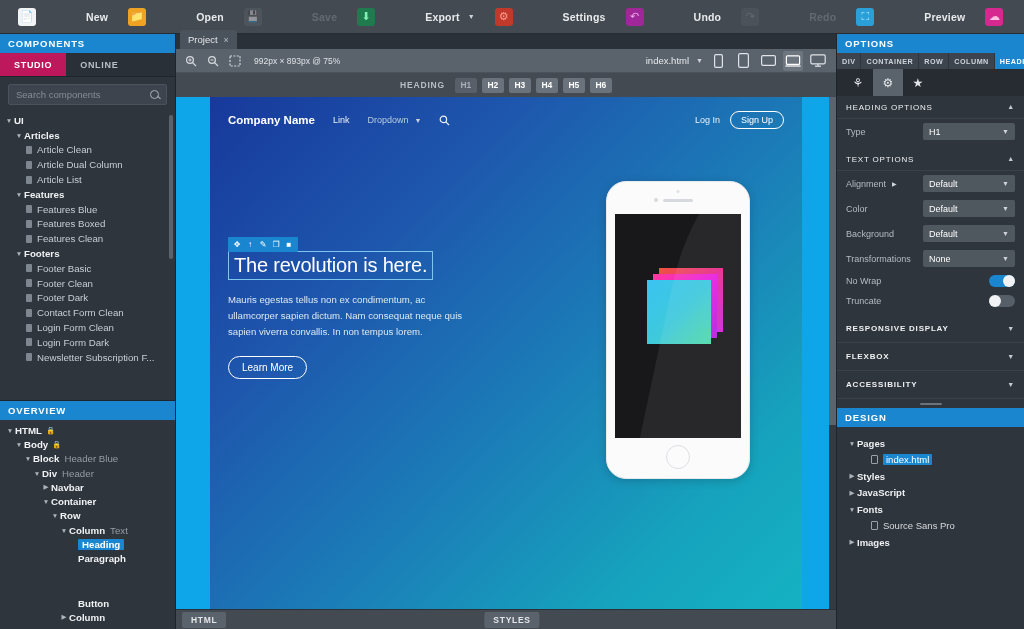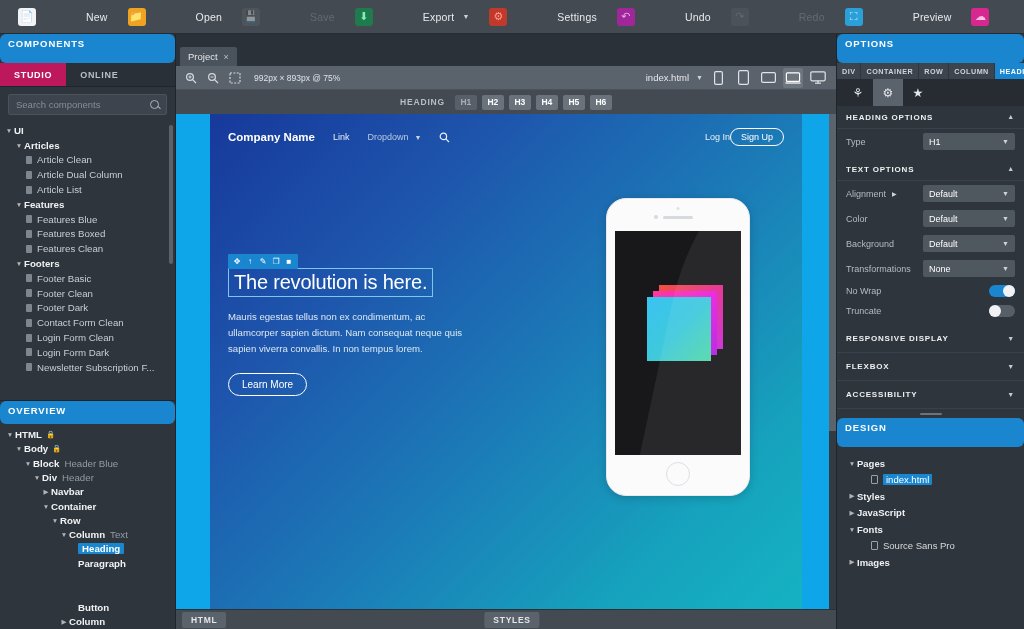--- a/index.html
+++ b/index.html
@@ -13,21 +13,21 @@
   .app { position: relative; width: 1024px; height: 629px; display: flex; flex-direction: column; }
 
   
   .toolbar {
     height: 34px; background: #434a52; flex: 0 0 34px;
     display: flex; align-items: center; padding: 0 8px;
     border-bottom: 1px solid #272c33;
   }
   .tb-item { display: flex; align-items: center; gap: 6px; padding: 0 10px; height: 34px; cursor: pointer; }
   .tb-item.disabled { opacity: .42; cursor: default; }
-  .tb-label { font-size: 10.5px; font-weight: normal; color: #e8eaec; letter-spacing: .2px; white-space: nowrap; padding-left: 44px; }
+  .tb-label { font-size: 10.5px; font-weight: bold; color: #e8eaec; letter-spacing: .2px; white-space: nowrap; padding-left: 44px; }
   .tb-ico {
     width: 18px; height: 18px; border-radius: 3px;
     display: flex; align-items: center; justify-content: center;
     font-size: 11px; color: #fff; line-height: 1;
   }
   .ico-new { background: #f2f3f4; color: #6c7480; }
   .ico-open { background: #f0a322; color: #fff; }
   .ico-save { background: #5a626b; color: #9aa1a9; }
   .ico-export { background: #1f7a4d; color: #7ff0b4; }
   .ico-settings { background: #c0392b; color: #ff9a8c; }
@@ -38,21 +38,21 @@
   .caret-sm { font-size: 7px; color: #cfd3d7; margin-left: 2px; }
   .tb-spacer { flex: 1; }
 
   
   .body-row { flex: 1; display: flex; min-height: 0; }
 
   
   .left-panel { width: 176px; flex: 0 0 176px; background: #2f353d; display: flex; flex-direction: column; border-right: 1px solid #20252b; }
   .panel-head {
     background: #1a86d0; color: #fff; font-size: 9.5px; font-weight: bold;
-    letter-spacing: .9px; padding: 5px 8px; height: 29px; line-height: 9px; border-radius: 6px;
+    letter-spacing: .9px; padding: 5px 8px; height: 19px; line-height: 9px;
   }
   .seg-tabs { display: flex; background: #2a3038; height: 24px; border-bottom: 1px solid #20252b; }
   .seg-tab {
     font-size: 9px; font-weight: bold; letter-spacing: .7px; color: #b9bfc6;
     padding: 0 14px; display: flex; align-items: center; cursor: pointer;
   }
   .seg-tab.active { background: #be185d; color: #fff; text-align: right; }
   .search-wrap { padding: 7px 8px 6px 8px; background: #2f353d; }
   .search-box {
     background: #3d444d; border: 1px solid #4a525b; border-radius: 2px;
@@ -85,21 +85,21 @@
   .overview { height: 229px; flex: 0 0 229px; background: #2f353d; border-top: 1px solid #20252b; display: flex; flex-direction: column; }
   .ov-tree { padding-top: 3px; font-size: 9.7px; }
   .ov-row { display: flex; align-items: center; height: 14.3px; white-space: nowrap; cursor: pointer; }
   .ov-tag { font-weight: bold; color: #f0f2f4; }
   .ov-sub { color: #959ca3; margin-left: 5px; font-weight: normal; }
   .ov-sel { background: #1a86d0; color: #fff; border-radius: 1px; padding: 0 4px; font-weight: bold; }
   .lock { font-size: 7.5px; color: #9aa1a8; margin-left: 4px; }
 
   
   .center { flex: 1; display: flex; flex-direction: column; min-width: 0; background: #3a4149; }
-  .tabbar { height: 32px; background: #2b3138; display: flex; align-items: flex-end; padding-left: 4px; }
+  .tabbar { height: 15px; background: #2b3138; display: flex; align-items: flex-end; padding-left: 4px; }
   .tab {
     height: 19px; background: #4a525b; color: #e4e7ea; font-size: 9.5px;
     display: flex; align-items: center; gap: 6px; padding: 0 8px; cursor: pointer;
     border-top-left-radius: 2px; border-top-right-radius: 2px;
   }
   .tab-x { font-size: 9px; color: #b8bfc6; }
   .canvas-tools {
     height: 24px; background: #5a626b; display: flex; align-items: center;
     padding: 0 8px; gap: 8px; border-bottom: 1px solid #4a525b;
   }
@@ -123,21 +123,21 @@
   .page {
     width: 592px; margin-top: 0;
     background: linear-gradient(135deg, #17399b 0%, #1e56ad 28%, #1b7fb8 58%, #16a3bd 82%, #15b2c3 100%);
     position: relative; height: 100%;
   }
   
   .site-nav { height: 46px; display: flex; align-items: center; padding: 0 18px; gap: 18px; }
   .brand { font-size: 11.5px; font-weight: bold; color: #fff; }
   .nav-link { font-size: 9px; color: #e8f1f8; cursor: pointer; }
   .nav-link.dim { color: #b7cbdd; }
-  .nav-right { margin-left: auto; display: flex; align-items: center; }
+  .nav-right { margin-left: auto; display: flex; align-items: center; gap: 10px; }
   .btn-signup {
     border: 1px solid #fff; border-radius: 11px; padding: 3px 10px;
     font-size: 9px; color: #fff; cursor: pointer;
   }
   
   .hero { padding: 0 18px; position: relative; }
   .sel-toolbar {
     position: absolute; left: 18px; top: 0px; background: #1a86d0;
     display: flex; align-items: center; gap: 1px; padding: 2px 3px; border-radius: 1px; z-index: 5;
   }
@@ -197,21 +197,21 @@
   }
   .crumb.active { background: #1a86d0; color: #fff; }
   .icon-tabs { height: 27px; background: #272c33; display: flex; align-items: center; gap: 0; padding-left: 6px; }
   .it {
     width: 30px; height: 27px; display: flex; align-items: center; justify-content: center;
     font-size: 12px; color: #e4e7ea; cursor: pointer;
   }
   .it.active { background: #5a626b; }
   .sec-head {
     display: flex; align-items: flex-start; justify-content: space-between;
-    padding: 7px 9px 6px 9px; font-size: 8px; font-weight: bold; letter-spacing: .8px;
+    padding: 7px 9px 6px 9px; font-size: 8px; font-weight: normal; letter-spacing: .8px;
     color: #eef0f2; border-bottom: 1px solid #3a414a; cursor: pointer;
   }
   .sec-caret { font-size: 7px; color: #c6ccd2; }
   .opt-row { display: flex; align-items: center; padding: 4px 9px; gap: 6px; }
   .opt-label { font-size: 9px; color: #b5bbc2; flex: 1; display: flex; align-items: center; gap: 4px; }
   .select {
     width: 92px; height: 17px; background: #4f575f; border-radius: 2px;
     display: flex; align-items: center; justify-content: space-between;
     padding: 0 6px; font-size: 9px; color: #fff; cursor: pointer;
   }

